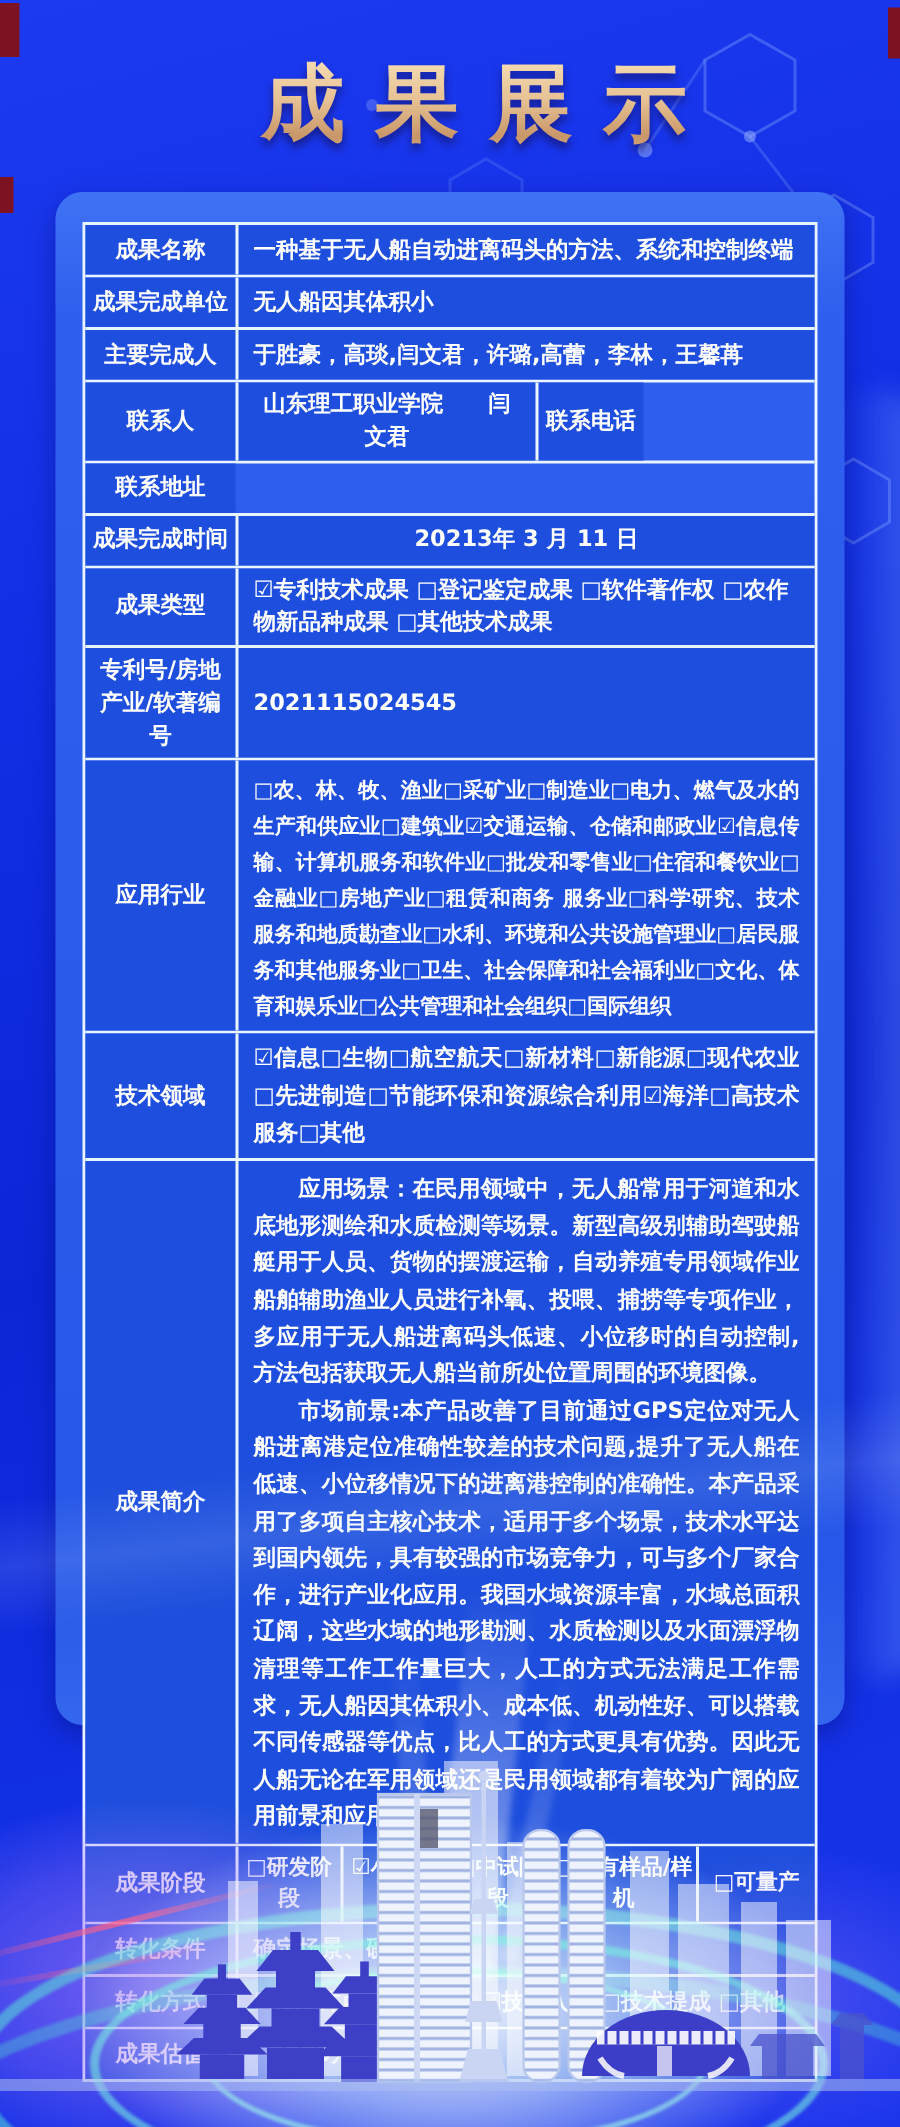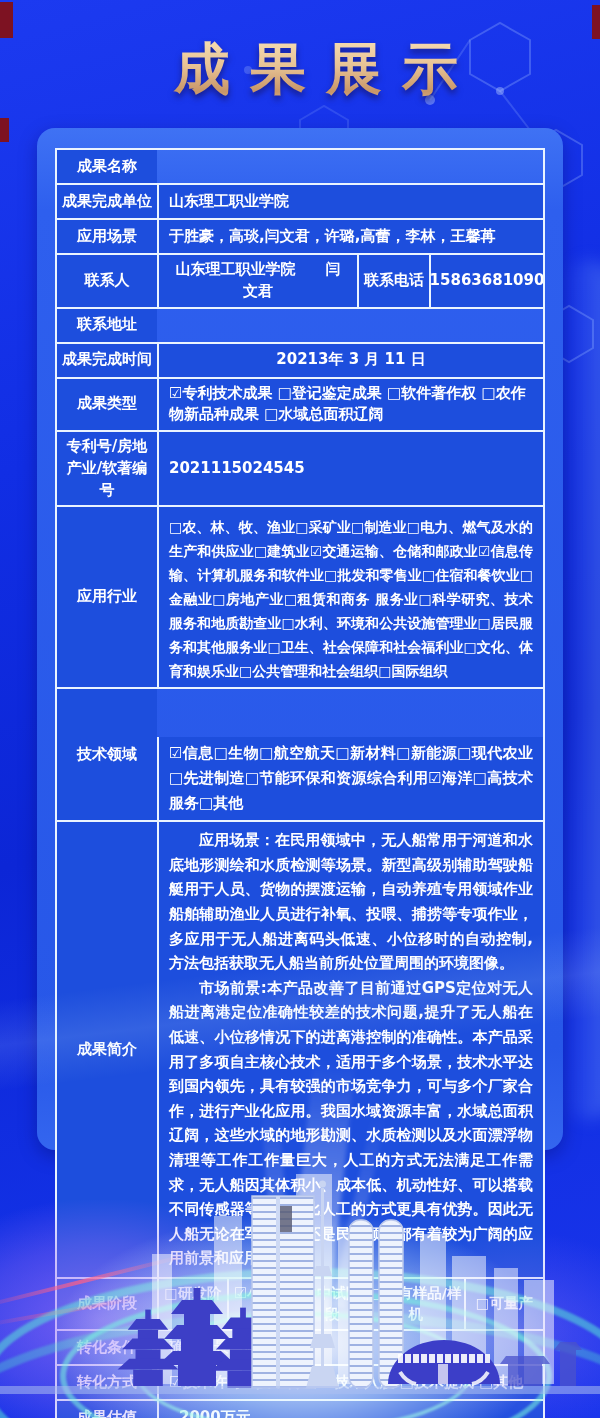--- a/index.html
+++ b/index.html
@@ -46,21 +46,21 @@
   .label{flex:0 0 100px;justify-content:center;text-align:center;padding:4px 4px;}
   .value{flex:1 1 auto;}
   .center{justify-content:center;text-align:center;}
   .justify{text-align:justify;}
   .r-s{min-height:33px;}
   .r-type{min-height:44px;}
   .r-patent{min-height:43px;}
   .r-industry{min-height:146px;}
   .r-industry .value{font-size:14px;line-height:24px;align-items:flex-start;padding-top:8px;}
   .r-tech{min-height:56px;}
-  .r-tech .value{line-height:25px;margin-top:48px;}
+  .r-tech .value{line-height:25px;}
   .r-summary{min-height:350px;}
   .r-summary .value{display:block;padding:6px 10px;}
   .r-summary p{margin:0;text-indent:2em;font-size:15px;line-height:24.6px;text-align:justify;}
   .stage-opt{flex:1 1 0;justify-content:center;text-align:center;padding:4px 2px;font-size:14.5px;}
   .stage-opt.wide{flex:1.45 1 0;}
   .stage-opt.mid{flex:1.15 1 0;}
   .val-pad{padding-left:20px;}
   
   .bottom{position:absolute;left:0;top:1140px;width:600px;height:278px;pointer-events:none;}
   .purple-l{position:absolute;left:-90px;top:60px;width:380px;height:240px;
@@ -117,51 +117,51 @@
   <div class="red-mark rm3"></div>
   <div class="side-glow"></div>
 
   <h1 class="title">成果展示</h1>
 
   <div class="panel">
     <div class="table">
 
       <div class="row r-s">
         <div class="cell label">成果名称</div>
+        <div class="cell value">一种基于无人船自动进离码头的方法、系统和控制终端</div>
       </div>
 
       <div class="row r-s">
         <div class="cell label">成果完成单位</div>
-        <div class="cell value">山东理工职业学院</div>
-      </div>
-
-      <div class="row r-s">
-        <div class="cell label">应用场景</div>
+        <div class="cell value">无人船因其体积小</div>
+      </div>
+
+      <div class="row r-s">
+        <div class="cell label">主要完成人</div>
         <div class="cell value">于胜豪，高琰,闫文君，许璐,高蕾，李林，王馨苒</div>
       </div>
 
       <div class="row r-s">
         <div class="cell label">联系人</div>
         <div class="cell value center" style="flex:0 0 200px;">山东理工职业学院　　闫文君</div>
         <div class="cell center" style="flex:0 0 72px;padding:4px 2px;">联系电话</div>
-        <div class="cell value center">15863681090</div>
       </div>
 
       <div class="row r-s">
         <div class="cell label">联系地址</div>
       </div>
 
       <div class="row r-s">
         <div class="cell label">成果完成时间</div>
         <div class="cell value center">20213年 3 月 11 日</div>
       </div>
 
       <div class="row r-type">
         <div class="cell label">成果类型</div>
-        <div class="cell value">☑专利技术成果 □登记鉴定成果 □软件著作权 □农作物新品种成果 □水域总面积辽阔</div>
+        <div class="cell value">☑专利技术成果 □登记鉴定成果 □软件著作权 □农作物新品种成果 □其他技术成果</div>
       </div>
 
       <div class="row r-patent">
         <div class="cell label">专利号/房地产业/软著编号</div>
         <div class="cell value">2021115024545</div>
       </div>
 
       <div class="row r-industry">
         <div class="cell label">应用行业</div>
         <div class="cell value justify">□农、林、牧、渔业□采矿业□制造业□电力、燃气及水的生产和供应业□建筑业☑交通运输、仓储和邮政业☑信息传输、计算机服务和软件业□批发和零售业□住宿和餐饮业□金融业□房地产业□租赁和商务 服务业□科学研究、技术服务和地质勘查业□水利、环境和公共设施管理业□居民服务和其他服务业□卫生、社会保障和社会福利业□文化、体育和娱乐业□公共管理和社会组织□国际组织</div>

